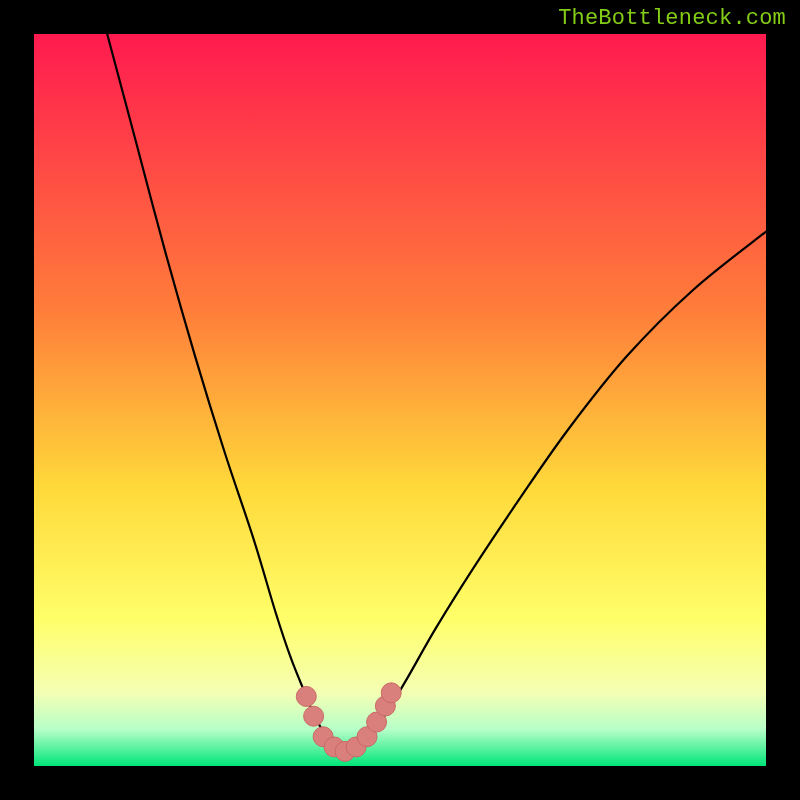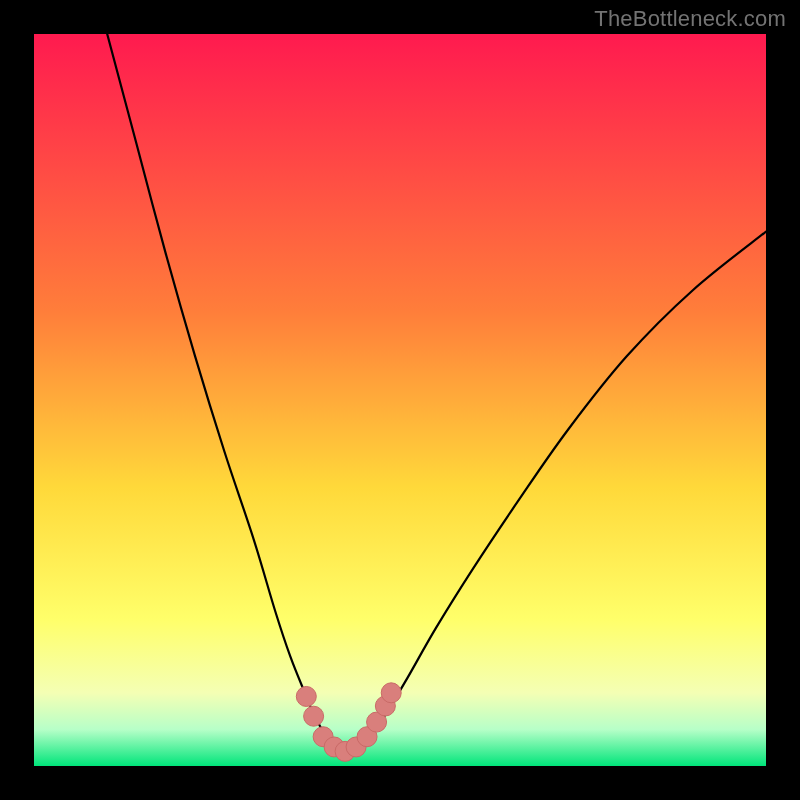--- a/index.html
+++ b/index.html
@@ -20,23 +20,23 @@
     left: 34px;
     top: 34px;
     width: 732px;
     height: 732px;
     overflow: hidden;
   }
   .watermark {
     position: absolute;
     top: 6px;
     right: 14px;
-    font-family: Liberation Sans, sans-serif;
+    font-family: Liberation Mono, monospace;
     font-size: 22px;
-    color: #737373;
+    color: #84cc16;
     letter-spacing: 0.2px;
     user-select: none;
   }
   svg { display: block; }
 </style>
 </head>
 <body>
 
 <div class="frame">
 

